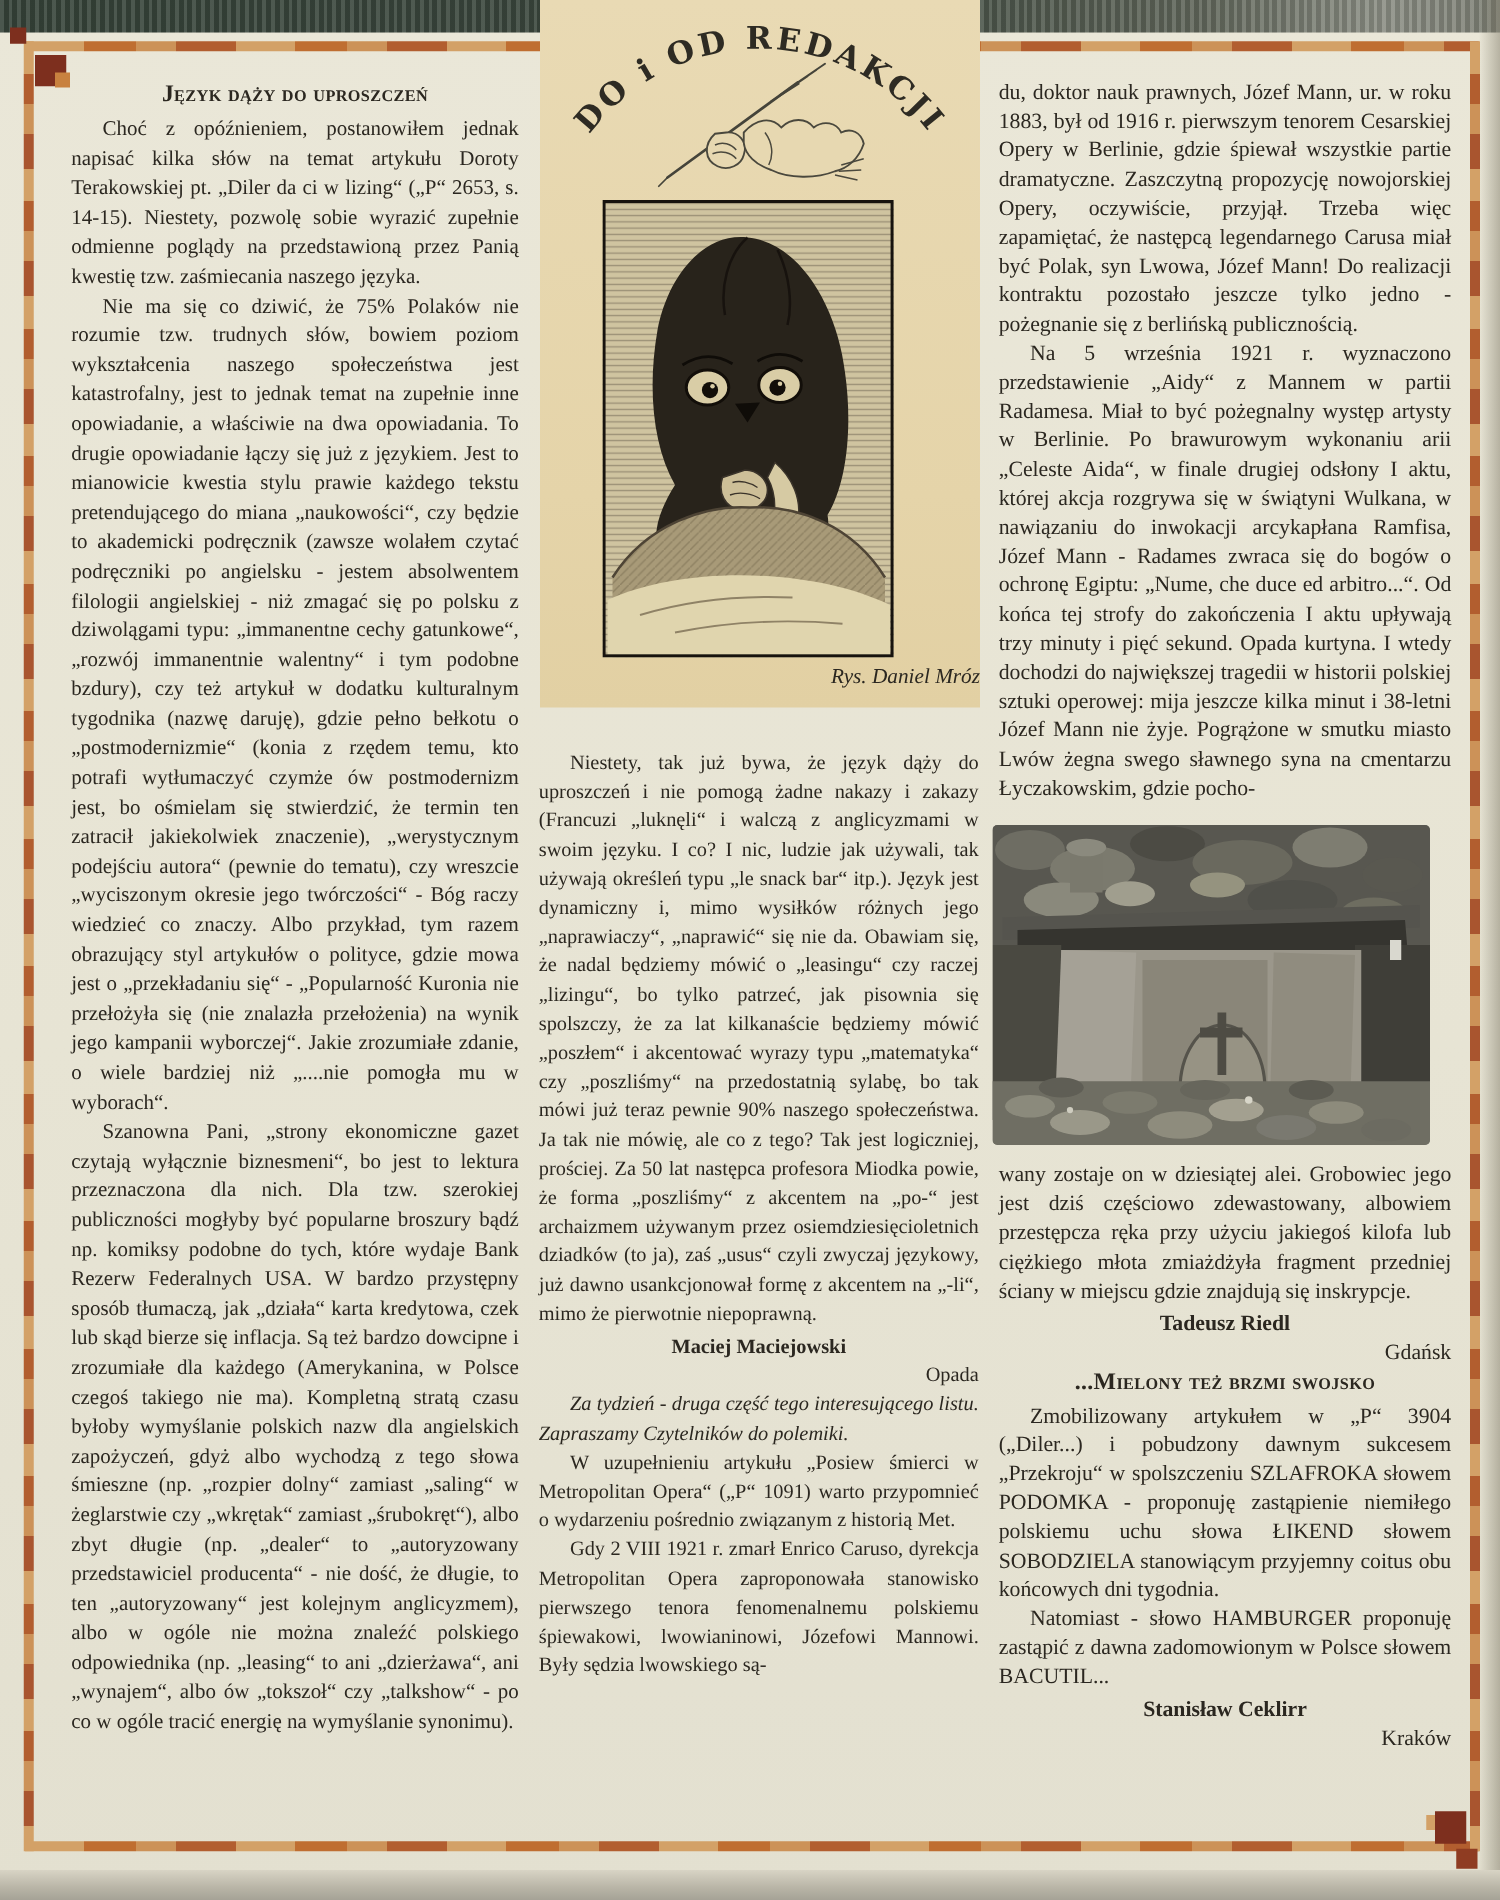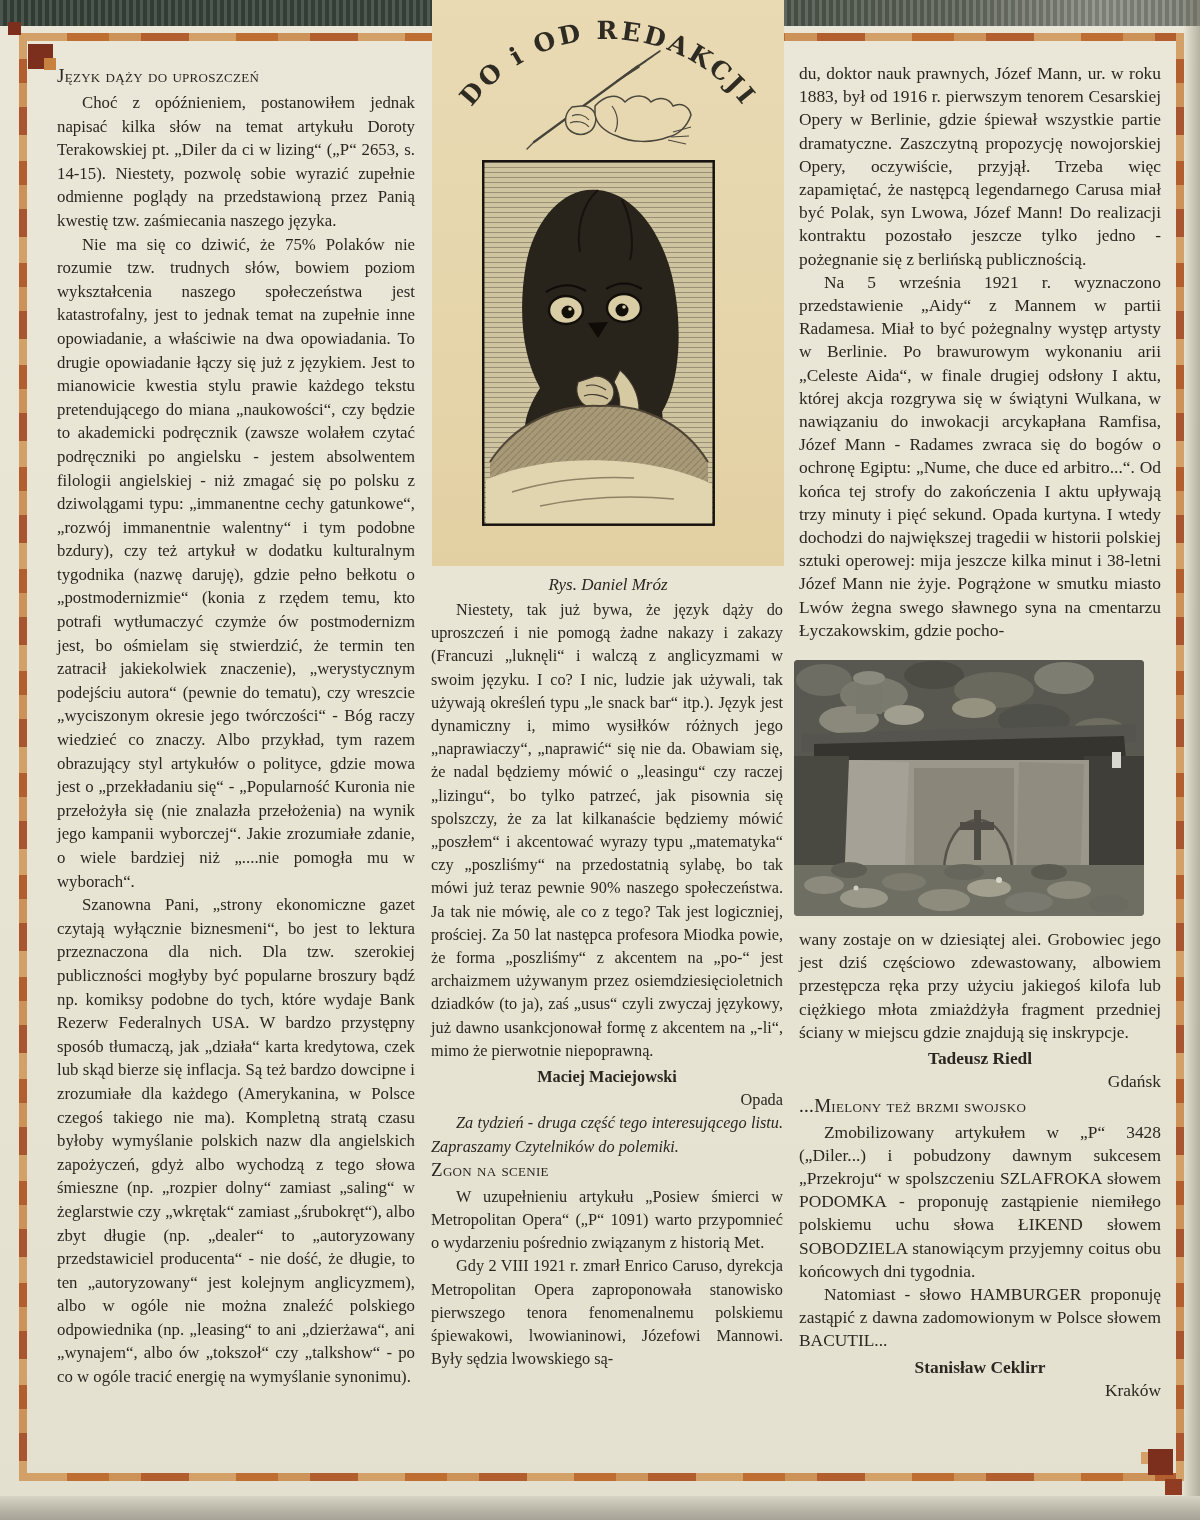--- a/index.html
+++ b/index.html
@@ -31,32 +31,32 @@
   .c4{left:1141px;top:1452px;width:12px;height:12px;background:#d3a167}
   .c5{left:1148px;top:1449px;width:25px;height:26px;background:#7d2f1e}
   .c6{left:1165px;top:1479px;width:17px;height:16px;background:#8f3c22}
 
   
   .panel{position:absolute;left:432px;top:0;width:352px;height:566px;z-index:4;
     background:linear-gradient(180deg,#e9dab4 0%,#e5d4a9 70%,#e2d0a3 100%);}
   .arch-svg{position:absolute;left:8px;top:2px}
   .hand-svg{position:absolute;left:88px;top:44px}
   .drawing-svg{position:absolute;left:50px;top:160px;background:#cfc4a0}
-  .panel-caption{position:absolute;left:0;top:531px;width:100%;text-align:center;
-    font-style:italic;font-size:17px;color:#2b2720;margin-top:44px;}
+  .panel-caption{position:absolute;left:0;top:531px;width:100%;text-align:right;
+    font-style:italic;font-size:17px;color:#2b2720;}
 
   
   .col{position:absolute;text-align:justify;z-index:5}
   .col p{margin:0;text-indent:25px}
   .col p.noindent{text-indent:0}
   .col-left{left:57px;top:64px;width:358px;font-size:16.8px;line-height:23.6px}
   .col-mid{left:431px;top:598px;width:352px;font-size:16.3px;line-height:23.2px}
   .col-right{left:799px;top:62px;width:362px;font-size:17.4px;line-height:23.2px}
   h2.heading{font-size:19px;line-height:24px;margin:0 0 3px 0;font-variant:small-caps;
-    font-weight:normal;letter-spacing:.3px;text-align:left}
+    font-weight:bold;letter-spacing:.3px;text-align:center}
   h2.sub{margin-top:0}
   .sig{font-weight:bold;text-align:center;margin-top:3px}
   .city{text-align:right}
   .note{font-style:italic;text-indent:0;margin-top:2px}
   .photo-wrap{margin:18px 0 12px -5px;line-height:0}
   .photo-svg{border-radius:4px}
 </style>
 </head>
 <body>
 
@@ -147,21 +147,20 @@
     <p>Choć z opóźnieniem, postanowiłem jednak napisać kilka słów na temat artykułu Doroty Terakowskiej pt. „Diler da ci w lizing“ („P“ 2653, s. 14-15). Niestety, pozwolę sobie wyrazić zupełnie odmienne poglądy na przedstawioną przez Panią kwestię tzw. zaśmiecania naszego języka.</p>
     <p>Nie ma się co dziwić, że 75% Polaków nie rozumie tzw. trudnych słów, bowiem poziom wykształcenia naszego społeczeństwa jest katastrofalny, jest to jednak temat na zupełnie inne opowiadanie, a właściwie na dwa opowiadania. To drugie opowiadanie łączy się już z językiem. Jest to mianowicie kwestia stylu prawie każdego tekstu pretendującego do miana „naukowości“, czy będzie to akademicki podręcznik (zawsze wolałem czytać podręczniki po angielsku - jestem absolwentem filologii angielskiej - niż zmagać się po polsku z dziwolągami typu: „immanentne cechy gatunkowe“, „rozwój immanentnie walentny“ i tym podobne bzdury), czy też artykuł w dodatku kulturalnym tygodnika (nazwę daruję), gdzie pełno bełkotu o „postmodernizmie“ (konia z rzędem temu, kto potrafi wytłumaczyć czymże ów postmodernizm jest, bo ośmielam się stwierdzić, że termin ten zatracił jakiekolwiek znaczenie), „werystycznym podejściu autora“ (pewnie do tematu), czy wreszcie „wyciszonym okresie jego twórczości“ - Bóg raczy wiedzieć co znaczy. Albo przykład, tym razem obrazujący styl artykułów o polityce, gdzie mowa jest o „przekładaniu się“ - „Popularność Kuronia nie przełożyła się (nie znalazła przełożenia) na wynik jego kampanii wyborczej“. Jakie zrozumiałe zdanie, o wiele bardziej niż „....nie pomogła mu w wyborach“.</p>
     <p>Szanowna Pani, „strony ekonomiczne gazet czytają wyłącznie biznesmeni“, bo jest to lektura przeznaczona dla nich. Dla tzw. szerokiej publiczności mogłyby być popularne broszury bądź np. komiksy podobne do tych, które wydaje Bank Rezerw Federalnych USA. W bardzo przystępny sposób tłumaczą, jak „działa“ karta kredytowa, czek lub skąd bierze się inflacja. Są też bardzo dowcipne i zrozumiałe dla każdego (Amerykanina, w Polsce czegoś takiego nie ma). Kompletną stratą czasu byłoby wymyślanie polskich nazw dla angielskich zapożyczeń, gdyż albo wychodzą z tego słowa śmieszne (np. „rozpier dolny“ zamiast „saling“ w żeglarstwie czy „wkrętak“ zamiast „śrubokręt“), albo zbyt długie (np. „dealer“ to „autoryzowany przedstawiciel producenta“ - nie dość, że długie, to ten „autoryzowany“ jest kolejnym anglicyzmem), albo w ogóle nie można znaleźć polskiego odpowiednika (np. „leasing“ to ani „dzierżawa“, ani „wynajem“, albo ów „tokszoł“ czy „talkshow“ - po co w ogóle tracić energię na wymyślanie synonimu).</p>
   </div>
 
   <div class="col col-mid">
     <p>Niestety, tak już bywa, że język dąży do uproszczeń i nie pomogą żadne nakazy i zakazy (Francuzi „luknęli“ i walczą z anglicyzmami w swoim języku. I co? I nic, ludzie jak używali, tak używają określeń typu „le snack bar“ itp.). Język jest dynamiczny i, mimo wysiłków różnych jego „naprawiaczy“, „naprawić“ się nie da. Obawiam się, że nadal będziemy mówić o „leasingu“ czy raczej „lizingu“, bo tylko patrzeć, jak pisownia się spolszczy, że za lat kilkanaście będziemy mówić „poszłem“ i akcentować wyrazy typu „matematyka“ czy „poszliśmy“ na przedostatnią sylabę, bo tak mówi już teraz pewnie 90% naszego społeczeństwa. Ja tak nie mówię, ale co z tego? Tak jest logiczniej, prościej. Za 50 lat następca profesora Miodka powie, że forma „poszliśmy“ z akcentem na „po-“ jest archaizmem używanym przez osiemdziesięcioletnich dziadków (to ja), zaś „usus“ czyli zwyczaj językowy, już dawno usankcjonował formę z akcentem na „-li“, mimo że pierwotnie niepoprawną.</p>
     <div class="sig">Maciej Maciejowski</div>
     <div class="city">Opada</div>
     <p class="note">Za tydzień - druga część tego interesującego listu. Zapraszamy Czytelników do polemiki.</p>
-    <h2 class="heading sub">Zgon na scenie</h2>
     <p>W uzupełnieniu artykułu „Posiew śmierci w Metropolitan Opera“ („P“ 1091) warto przypomnieć o wydarzeniu pośrednio związanym z historią Met.</p>
     <p>Gdy 2 VIII 1921 r. zmarł Enrico Caruso, dyrekcja Metropolitan Opera zaproponowała stanowisko pierwszego tenora fenomenalnemu polskiemu śpiewakowi, lwowianinowi, Józefowi Mannowi. Były sędzia lwowskiego są-</p>
   </div>
 
   <div class="col col-right">
     <p class="noindent">du, doktor nauk prawnych, Józef Mann, ur. w roku 1883, był od 1916 r. pierwszym tenorem Cesarskiej Opery w Berlinie, gdzie śpiewał wszystkie partie dramatyczne. Zaszczytną propozycję nowojorskiej Opery, oczywiście, przyjął. Trzeba więc zapamiętać, że następcą legendarnego Carusa miał być Polak, syn Lwowa, Józef Mann! Do realizacji kontraktu pozostało jeszcze tylko jedno - pożegnanie się z berlińską publicznością.</p>
     <p>Na 5 września 1921 r. wyznaczono przedstawienie „Aidy“ z Mannem w partii Radamesa. Miał to być pożegnalny występ artysty w Berlinie. Po brawurowym wykonaniu arii „Celeste Aida“, w finale drugiej odsłony I aktu, której akcja rozgrywa się w świątyni Wulkana, w nawiązaniu do inwokacji arcykapłana Ramfisa, Józef Mann - Radames zwraca się do bogów o ochronę Egiptu: „Nume, che duce ed arbitro...“. Od końca tej strofy do zakończenia I aktu upływają trzy minuty i pięć sekund. Opada kurtyna. I wtedy dochodzi do największej tragedii w historii polskiej sztuki operowej: mija jeszcze kilka minut i 38-letni Józef Mann nie żyje. Pogrążone w smutku miasto Lwów żegna swego sławnego syna na cmentarzu Łyczakowskim, gdzie pocho-</p>
 
     <div class="photo-wrap">
       <svg class="photo-svg" width="350" height="256" viewBox="0 0 350 256">
@@ -211,19 +210,19 @@
           <circle cx="62" cy="228" r="2.5" fill="#cfcdc0"></circle>
         </g>
       </svg>
     </div>
 
     <p class="noindent">wany zostaje on w dziesiątej alei. Grobowiec jego jest dziś częściowo zdewastowany, albowiem przestępcza ręka przy użyciu jakiegoś kilofa lub ciężkiego młota zmiażdżyła fragment przedniej ściany w miejscu gdzie znajdują się inskrypcje.</p>
     <div class="sig">Tadeusz Riedl</div>
     <div class="city">Gdańsk</div>
 
     <h2 class="heading sub">...Mielony też brzmi swojsko</h2>
-    <p>Zmobilizowany artykułem w „P“ 3428 („Diler...) i pobudzony dawnym sukcesem „Przekroju“ w spolszczeniu SZLAFROKA słowem PODOMKA - proponuję zastąpienie niemiłego polskiemu uchu słowa ŁIKEND słowem SOBODZIELA stanowiącym przyjemny coitus obu końcowych dni tygodnia.</p>
+    <p>Zmobilizowany artykułem w „P“ 3904 („Diler...) i pobudzony dawnym sukcesem „Przekroju“ w spolszczeniu SZLAFROKA słowem PODOMKA - proponuję zastąpienie niemiłego polskiemu uchu słowa ŁIKEND słowem SOBODZIELA stanowiącym przyjemny coitus obu końcowych dni tygodnia.</p>
     <p>Natomiast - słowo HAMBURGER proponuję zastąpić z dawna zadomowionym w Polsce słowem BACUTIL...</p>
     <div class="sig">Stanisław Ceklirr</div>
     <div class="city">Kraków</div>
   </div>
 
 </div>
 
 </body></html>

